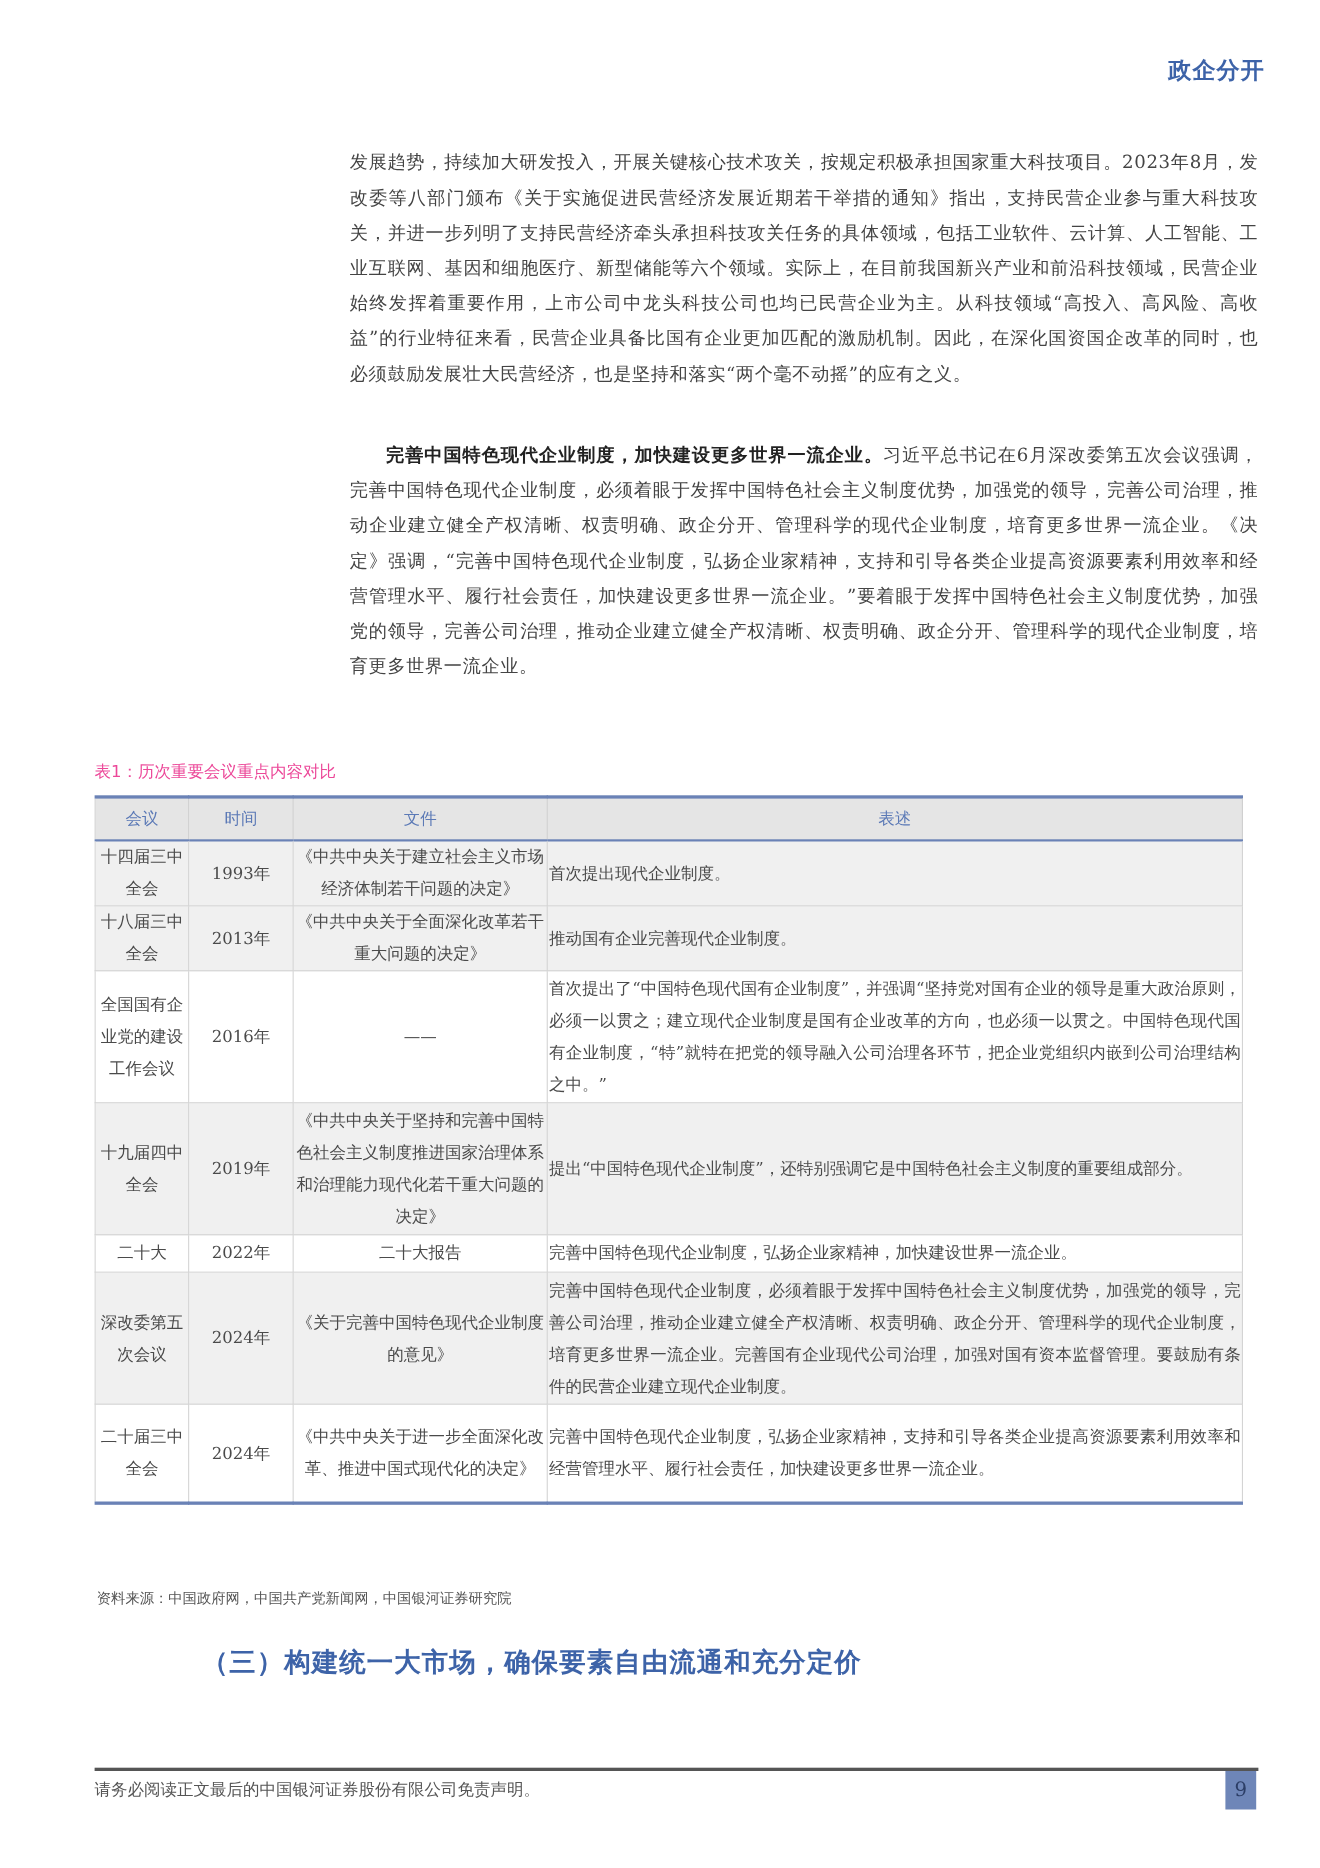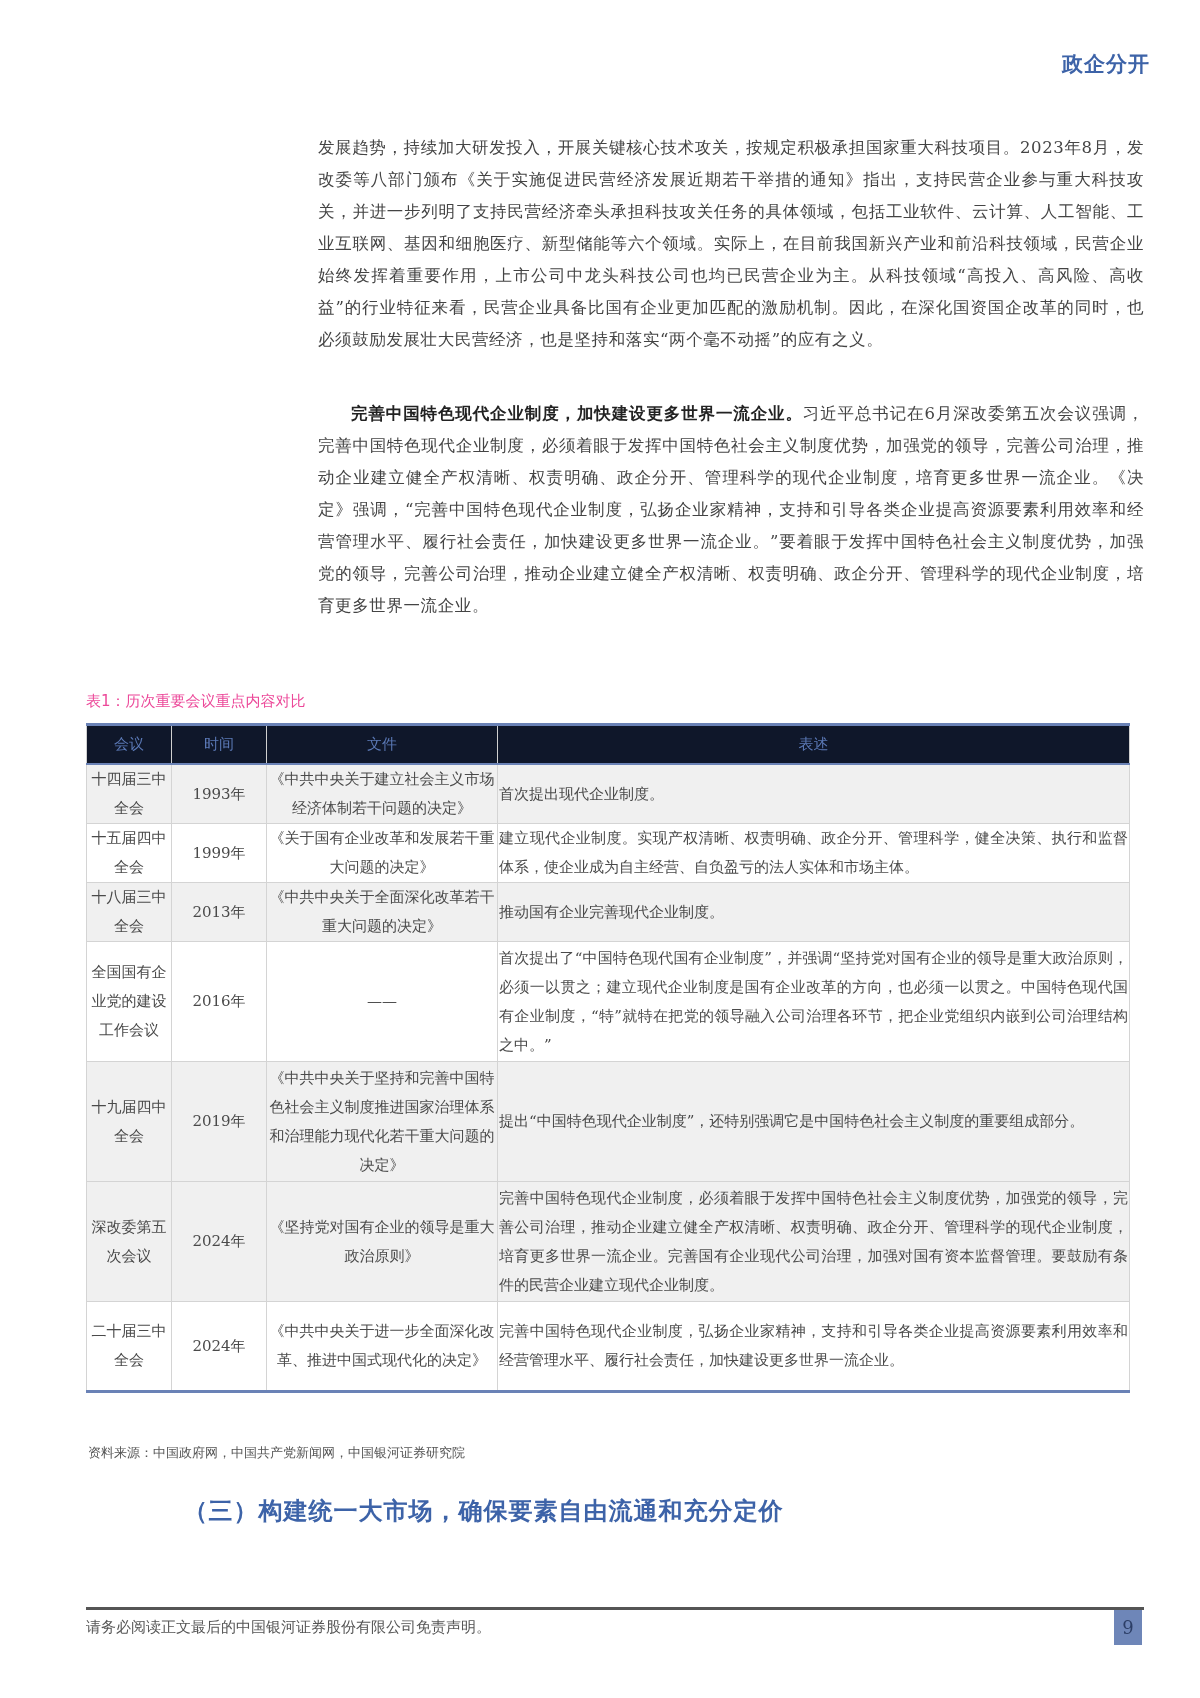--- a/index.html
+++ b/index.html
@@ -20,21 +20,21 @@
                line-height: 32px; color: #444; text-align: justify; letter-spacing: 0.6px; }
   .p1 { top: 132px; }
   .p2 { top: 398px; text-indent: 2em; }
   .p2 b { color: #222; }
 
   .table-title { position: absolute; left: 86px; top: 692px; font-size: 15px; color: #ec4899;
                  font-family: "DejaVu Sans", "Liberation Sans", sans-serif; }
   .tbl { position: absolute; left: 86px; top: 723px; width: 1044px; border-collapse: collapse;
          font-size: 15px; color: #4a4a4a; border-top: 3px solid #6a82b6; border-bottom: 3px solid #6a82b6; }
   .tbl th { font-weight: normal; color: #5b79b6; height: 35px; border-bottom: 2px solid #6a82b6;
-            border-left: 1px solid #d0d0d0; border-right: 1px solid #d0d0d0; background: #0f172a;
+            border-left: 1px solid #d0d0d0; border-right: 1px solid #d0d0d0; background: #e5e5e5;
             font-family: "DejaVu Sans", "Liberation Sans", sans-serif; font-size: 15px; }
   .tbl td { border: 1px solid #d4d4d4; line-height: 29px; padding: 0 1px; vertical-align: middle; }
   .tbl tr.shade td { background: #f0f0f0; }
   .tbl td.c { text-align: center; }
   .tbl td.l { text-align: justify; margin-left: 48px; }
   .c1 { width: 82px; } .c2 { width: 92px; } .c3 { width: 228px; }
 
   .source { position: absolute; left: 88px; top: 1444px; font-size: 13px; color: #555; }
   .section { position: absolute; left: 0; width: 967px; top: 1495px; text-align: center;
              font-size: 24px; font-weight: bold; color: #3d63a8; letter-spacing: 1px; }
@@ -64,48 +64,48 @@
       <th>表述</th>
     </tr>
   </thead>
   <tbody>
     <tr class="shade" style="height:56px">
       <td class="c">十四届三中全会</td>
       <td class="c">1993年</td>
       <td class="c">《中共中央关于建立社会主义市场经济体制若干问题的决定》</td>
       <td class="l">首次提出现代企业制度。</td>
     </tr>
-    <tr style="height:58px">
-      <td class="c">十五届四中全会</td>
-      <td class="c">1999年</td>
-      <td class="c">《关于国有企业改革和发展若干重大问题的决定》</td>
-      <td class="l">建立现代企业制度。实现产权清晰、权责明确、政企分开、管理科学，健全决策、执行和监督体系，使企业成为自主经营、自负盈亏的法人实体和市场主体。</td>
-    </tr>
     <tr class="shade" style="height:58px">
       <td class="c">十八届三中全会</td>
       <td class="c">2013年</td>
       <td class="c">《中共中央关于全面深化改革若干重大问题的决定》</td>
       <td class="l">推动国有企业完善现代企业制度。</td>
     </tr>
     <tr style="height:120px">
       <td class="c">全国国有企业党的建设工作会议</td>
       <td class="c">2016年</td>
       <td class="c">——</td>
       <td class="l">首次提出了“中国特色现代国有企业制度”，并强调“坚持党对国有企业的领导是重大政治原则，必须一以贯之；建立现代企业制度是国有企业改革的方向，也必须一以贯之。中国特色现代国有企业制度，“特”就特在把党的领导融入公司治理各环节，把企业党组织内嵌到公司治理结构之中。”</td>
     </tr>
     <tr class="shade" style="height:120px">
       <td class="c">十九届四中全会</td>
       <td class="c">2019年</td>
       <td class="c">《中共中央关于坚持和完善中国特色社会主义制度推进国家治理体系和治理能力现代化若干重大问题的决定》</td>
       <td class="l">提出“中国特色现代企业制度”，还特别强调它是中国特色社会主义制度的重要组成部分。</td>
     </tr>
+    <tr style="height:34px">
+      <td class="c">二十大</td>
+      <td class="c">2022年</td>
+      <td class="c">二十大报告</td>
+      <td class="l">完善中国特色现代企业制度，弘扬企业家精神，加快建设世界一流企业。</td>
+    </tr>
     <tr class="shade" style="height:120px">
       <td class="c">深改委第五次会议</td>
       <td class="c">2024年</td>
-      <td class="c">《坚持党对国有企业的领导是重大政治原则》</td>
+      <td class="c">《关于完善中国特色现代企业制度的意见》</td>
       <td class="l">完善中国特色现代企业制度，必须着眼于发挥中国特色社会主义制度优势，加强党的领导，完善公司治理，推动企业建立健全产权清晰、权责明确、政企分开、管理科学的现代企业制度，培育更多世界一流企业。完善国有企业现代公司治理，加强对国有资本监督管理。要鼓励有条件的民营企业建立现代企业制度。</td>
     </tr>
     <tr style="height:90px">
       <td class="c">二十届三中全会</td>
       <td class="c">2024年</td>
       <td class="c">《中共中央关于进一步全面深化改革、推进中国式现代化的决定》</td>
       <td class="l">完善中国特色现代企业制度，弘扬企业家精神，支持和引导各类企业提高资源要素利用效率和经营管理水平、履行社会责任，加快建设更多世界一流企业。</td>
     </tr>
   </tbody>
 </table>

